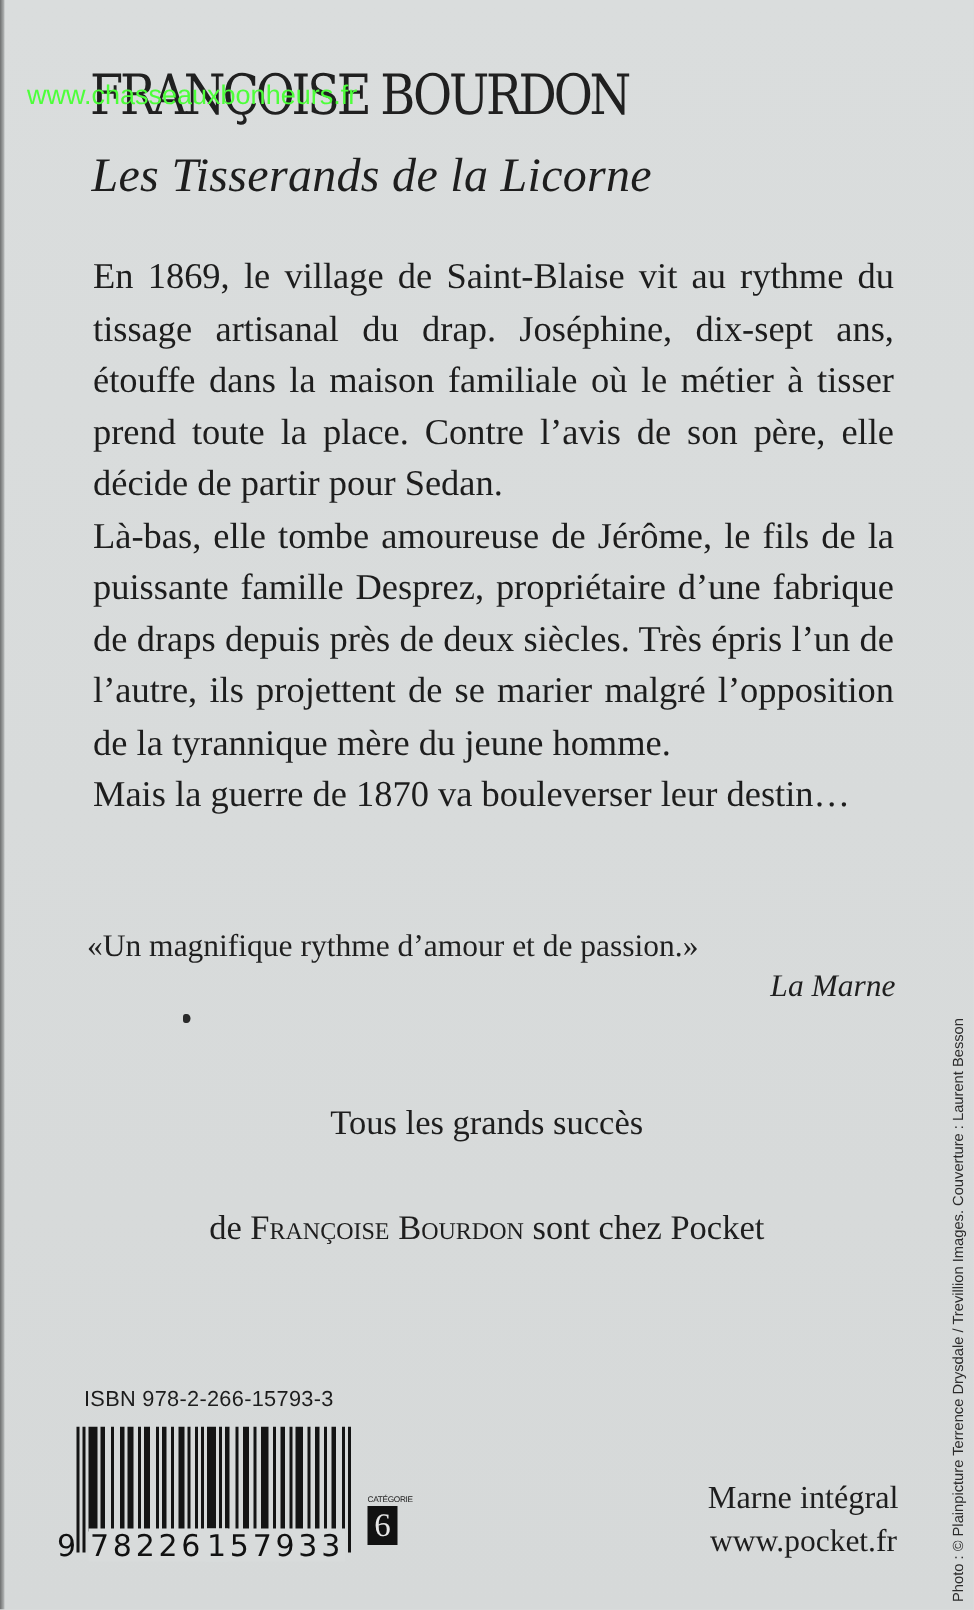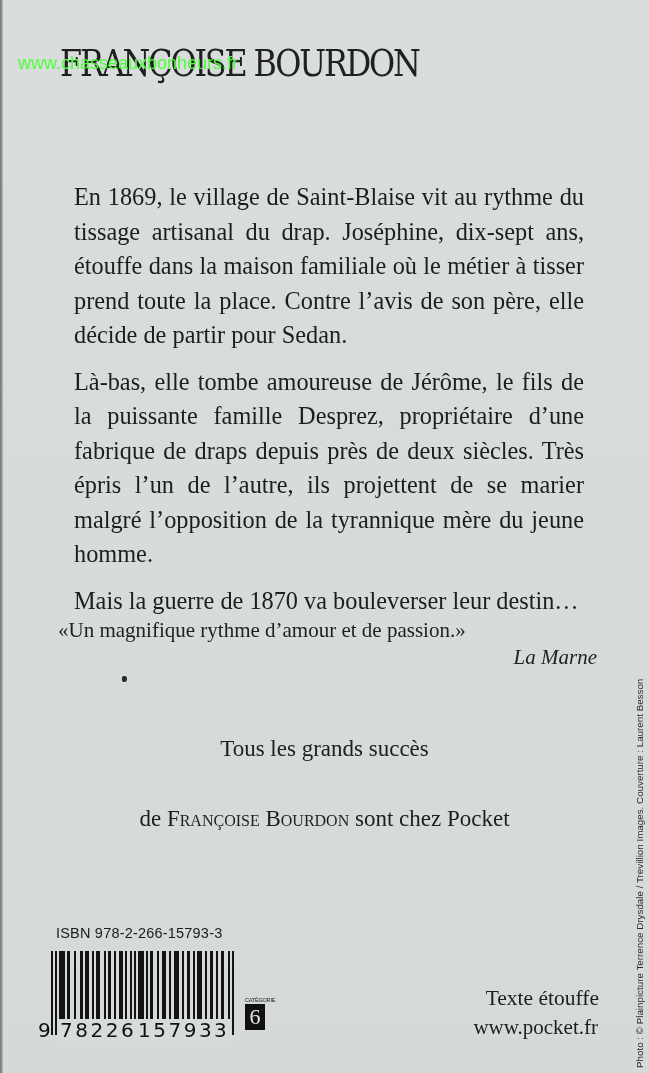--- a/index.html
+++ b/index.html
@@ -35,21 +35,21 @@
   .title {
     position: absolute; left: 61px; top: 98px;
     font-family: "Liberation Serif", serif;
     font-style: italic; font-size: 32px; color: #1e1e1e;
     white-space: nowrap; letter-spacing: 0.2px;
   }
   .synopsis {
     position: absolute; left: 62px; top: 168px; width: 534px;
     font-size: 24.3px; line-height: 34.5px; color: #1d1d1d;
   }
-  .synopsis p { margin: 12px; text-align: justify; text-align-last: left; font-family: Liberation Serif, serif; }
+  .synopsis p { margin: 0; text-align: justify; text-align-last: left; font-family: Liberation Serif, serif; }
   .quote {
     position: absolute; left: 58px; top: 618px;
     font-size: 21px; color: #1f1f1f; white-space: nowrap;
   }
   .quote-source {
     position: absolute; right: 52px; top: 645px;
     font-size: 21px; font-style: italic; color: #1f1f1f;
   }
   .dot {
     position: absolute; left: 122px; top: 676px; width: 5px; height: 6px;
@@ -104,20 +104,21 @@
   }
 </style>
 </head>
 <body>
 
 <div class="page">
   <div class="left-edge"></div>
 
   <div class="author">FRANÇOISE BOURDON</div>
   <div class="watermark">www.chasseauxbonheurs.fr</div>
+  <div class="title">Les Tisserands de la Licorne</div>
 
   <div class="synopsis">
     <p>En 1869, le village de Saint-Blaise vit au rythme du tissage artisanal du drap. Joséphine, dix-sept ans, étouffe dans la maison familiale où le métier à tisser prend toute la place. Contre l’avis de son père, elle décide de partir pour Sedan.</p>
     <p>Là-bas, elle tombe amoureuse de Jérôme, le fils de la puissante famille Desprez, propriétaire d’une fabrique de draps depuis près de deux siècles. Très épris l’un de l’autre, ils projettent de se marier malgré l’opposition de la tyrannique mère du jeune homme.</p>
     <p>Mais la guerre de 1870 va bouleverser leur destin…</p>
   </div>
 
   <div class="quote">«Un magnifique rythme d’amour et de passion.»</div>
   <div class="quote-source">La Marne</div>
   <div class="dot"></div>
@@ -168,17 +169,17 @@
   </svg>
   <div class="barcode-digits" style="left:37px; background:transparent;">9</div>
   <div class="barcode-digits" style="left:59px; letter-spacing:2.5px;">782266</div>
   <div class="barcode-digits" style="left:137px; letter-spacing:2.5px;">157933</div>
 
   <div class="category">
     <span class="lbl">CATÉGORIE</span>
     <span class="num">6</span>
   </div>
 
-  <div class="texte">Texte étouffe</div>
+  <div class="texte">Marne intégral</div>
   <div class="url">www.pocket.fr</div>
 
   <div class="credit">Photo : © Plainpicture Terrence Drysdale / Trevillion Images. Couverture : Laurent Besson</div>
 </div>
 
 </body></html>

